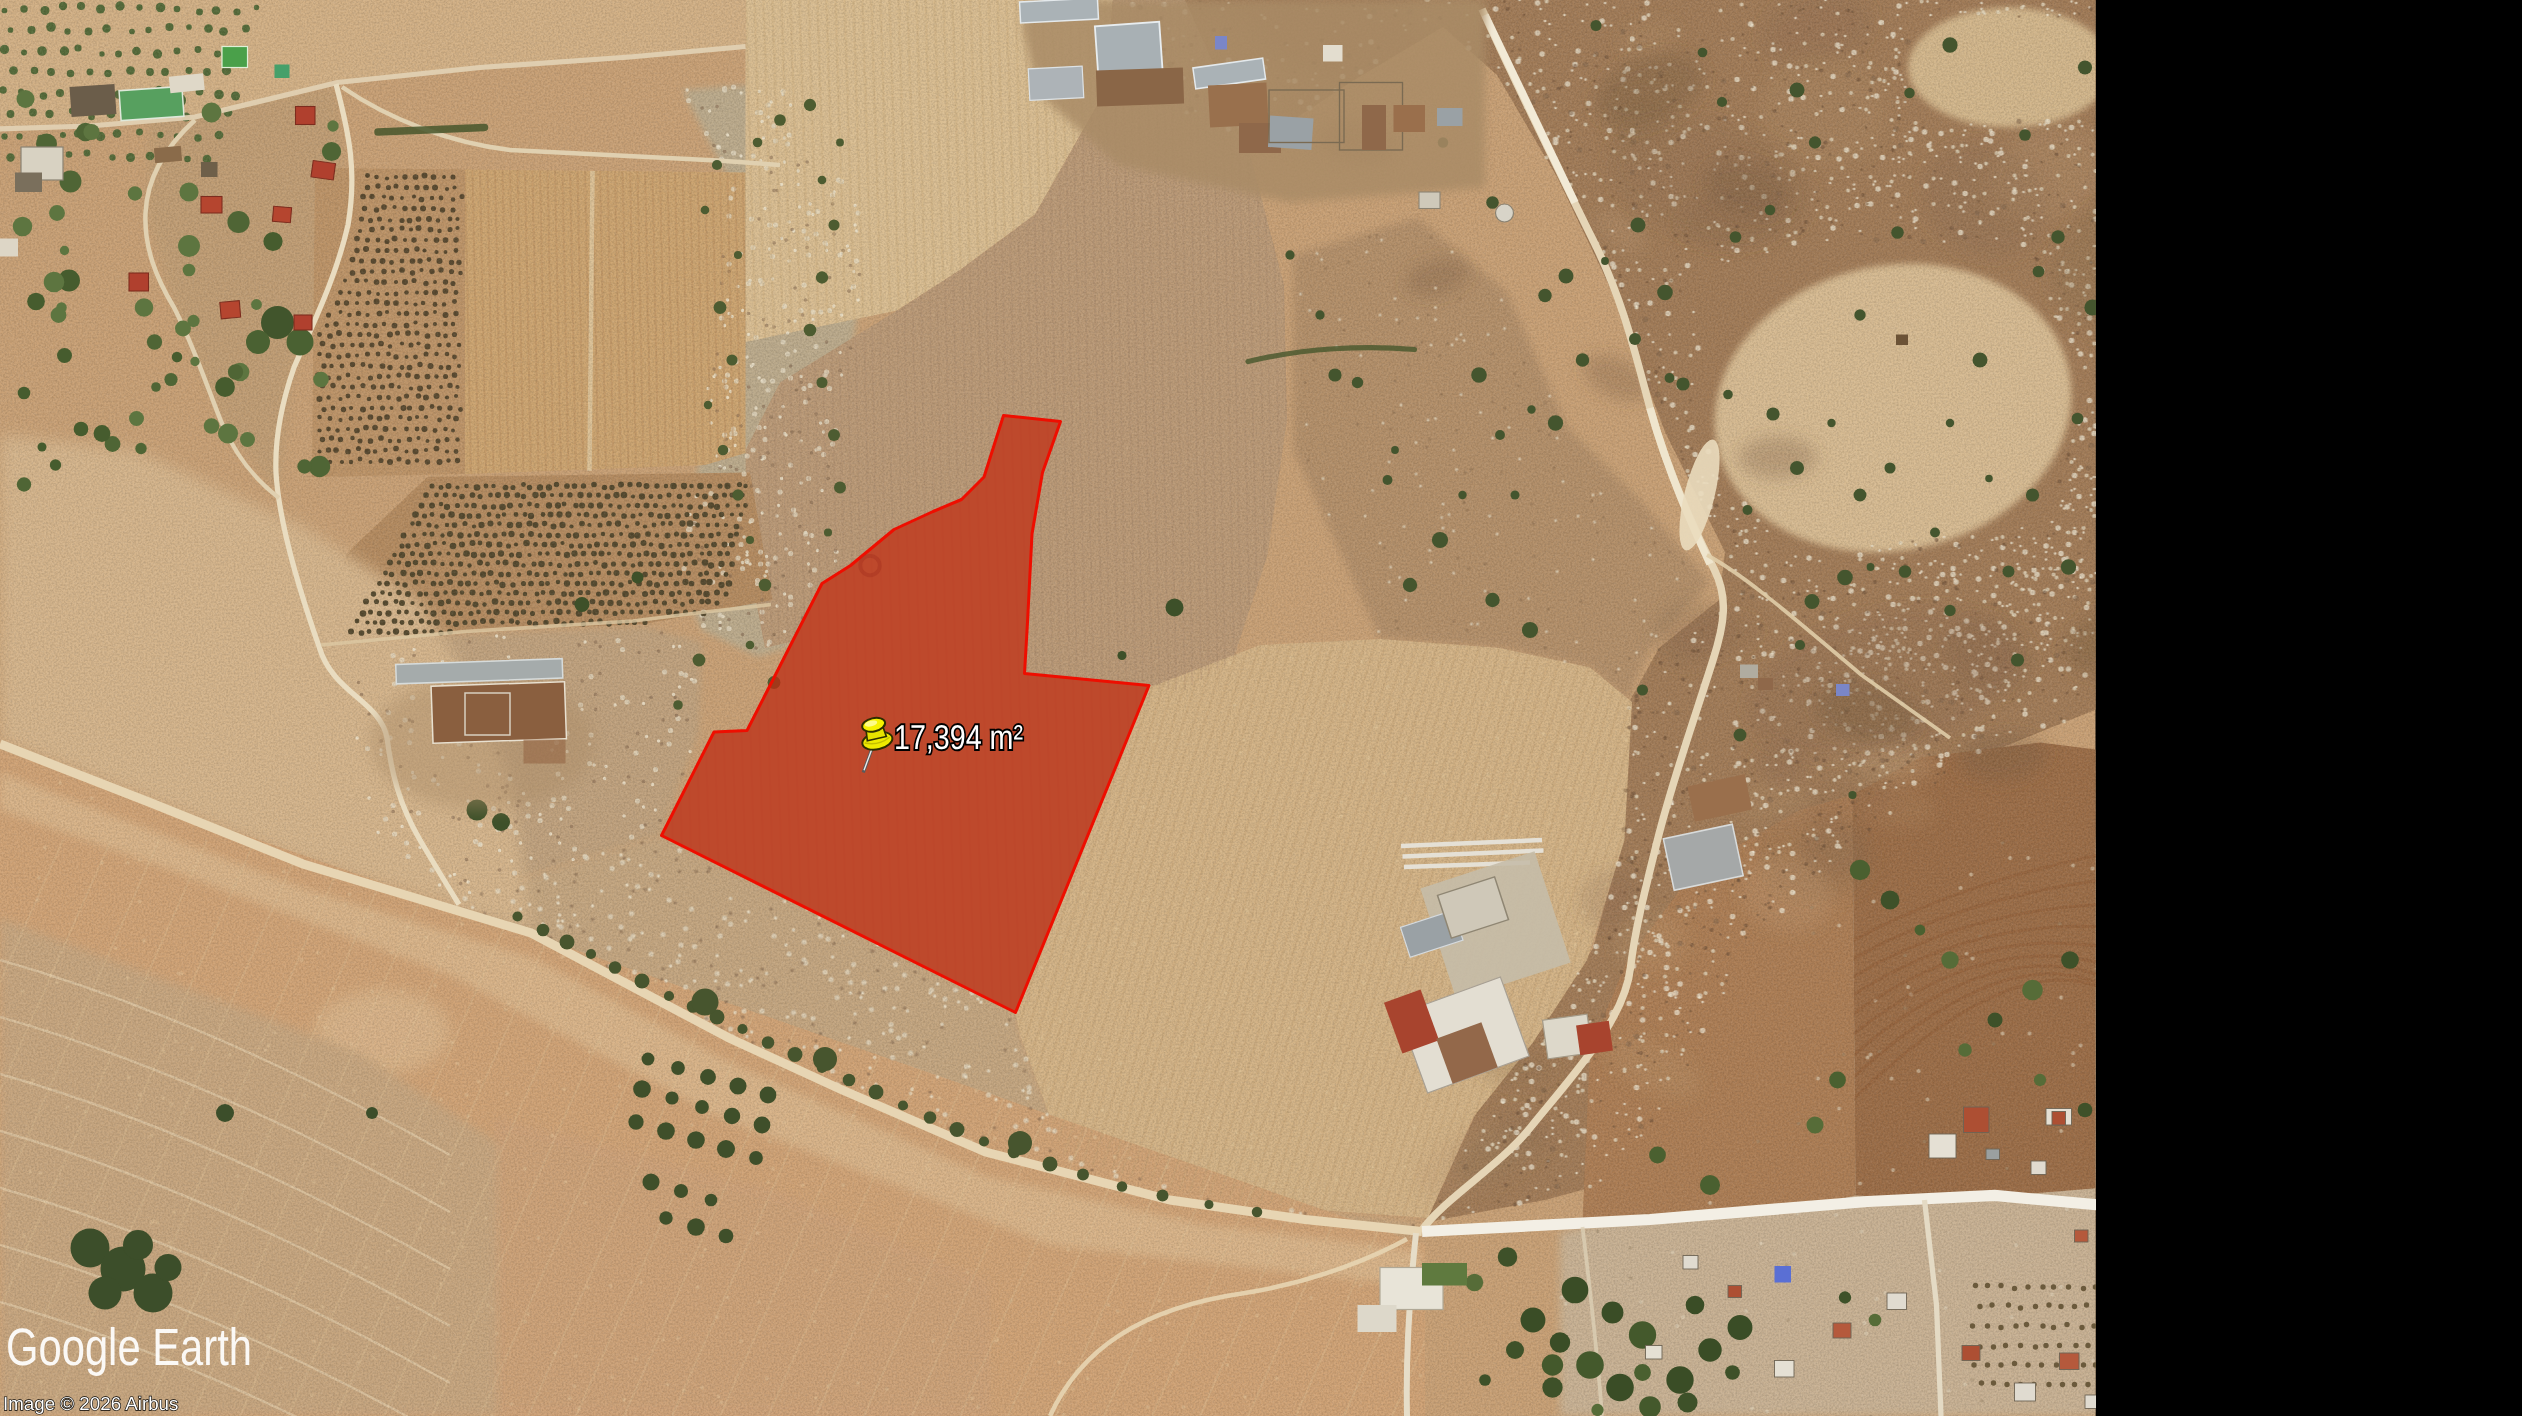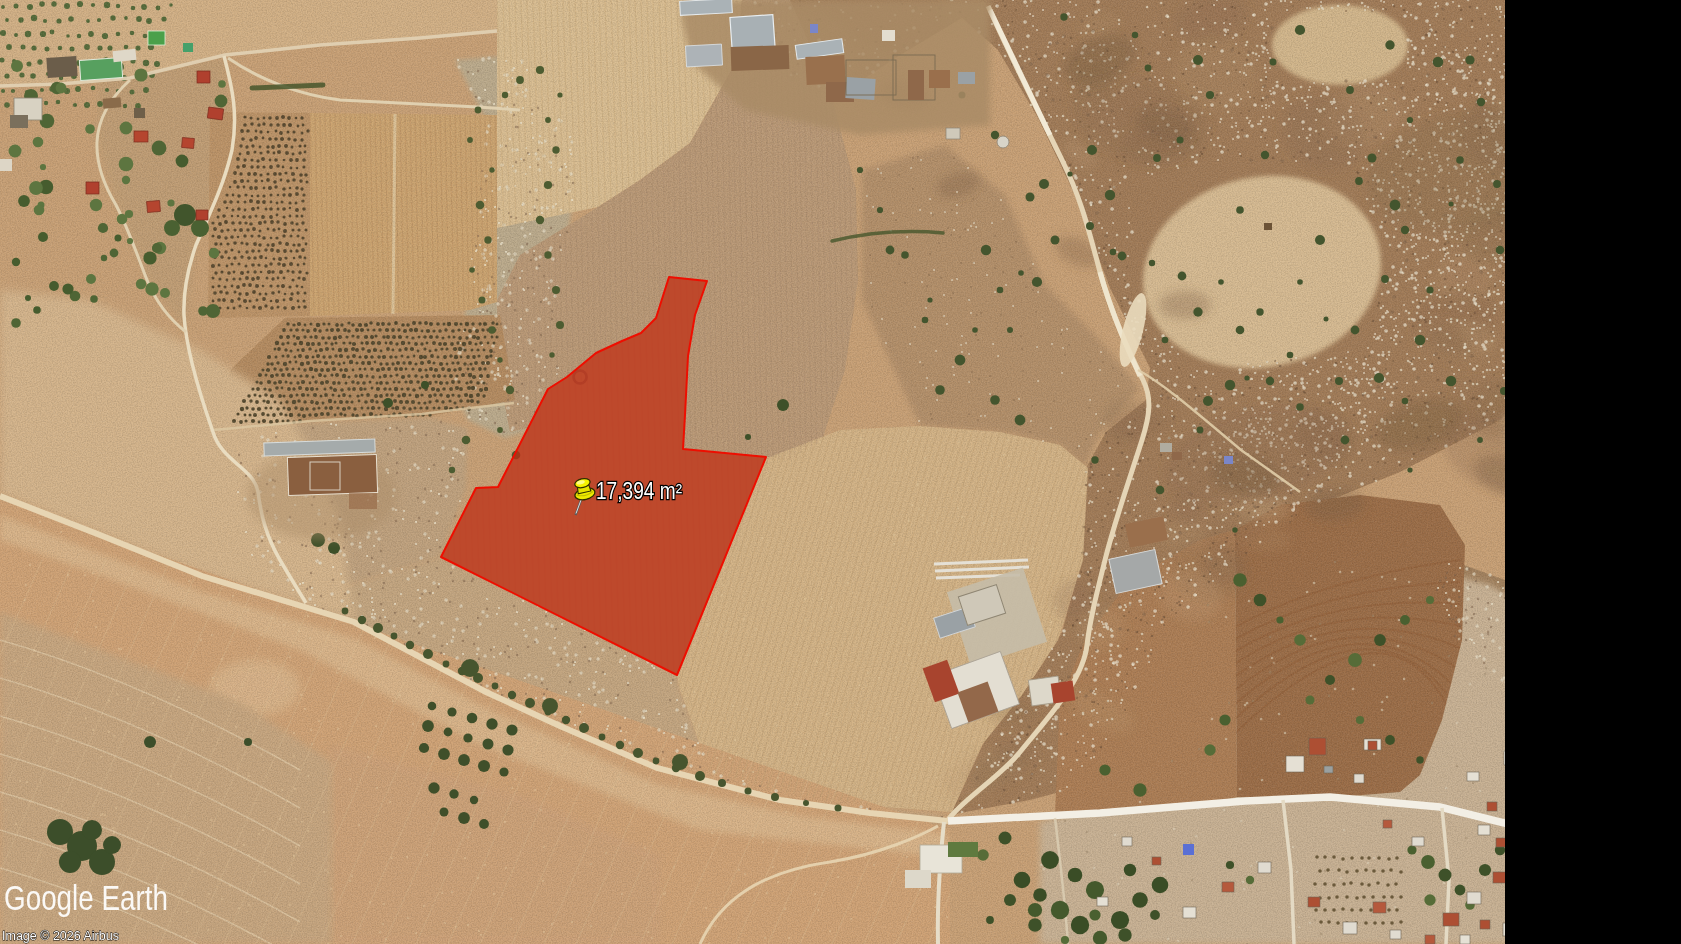--- a/index.html
+++ b/index.html
@@ -1,17 +1,17 @@
 <!DOCTYPE html>
 <html><head>
 <meta charset="utf-8">
 <title>Satellite parcel view</title>
 <style>
 html,body{margin:0;padding:0;background:#000;}
-#map{width:1505px;height:944px;overflow:hidden;position:relative;}
+#map{width:1397px;height:944px;overflow:hidden;position:relative;}
 svg{display:block;}
 </style>
 </head>
 <body>
 <div id="map">
 <svg width="1681" height="944" viewBox="0 0 1681 944">
 <defs>
 <filter id="gdark" x="0" y="0" width="100%" height="100%">
 <feTurbulence type="fractalNoise" baseFrequency="0.8" numOctaves="2" seed="7"></feTurbulence>
 <feColorMatrix type="matrix" values="0 0 0 0 0  0 0 0 0 0  0 0 0 0 0  0 0 0 1.4 -0.45"></feColorMatrix>

